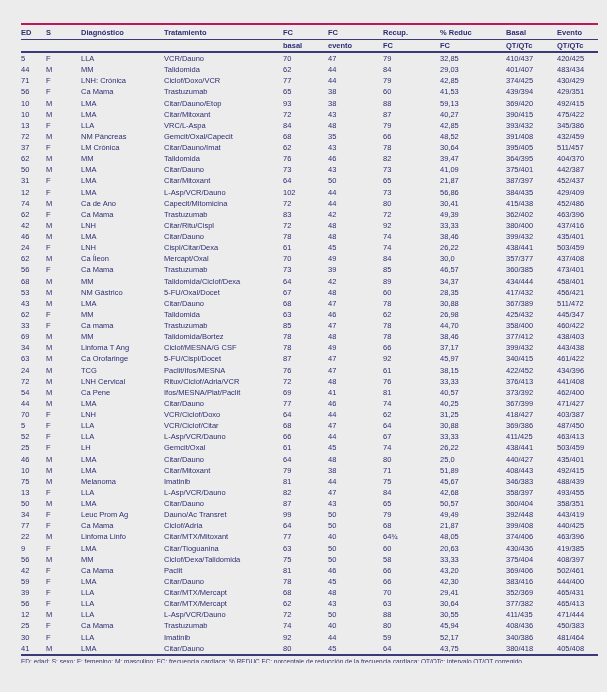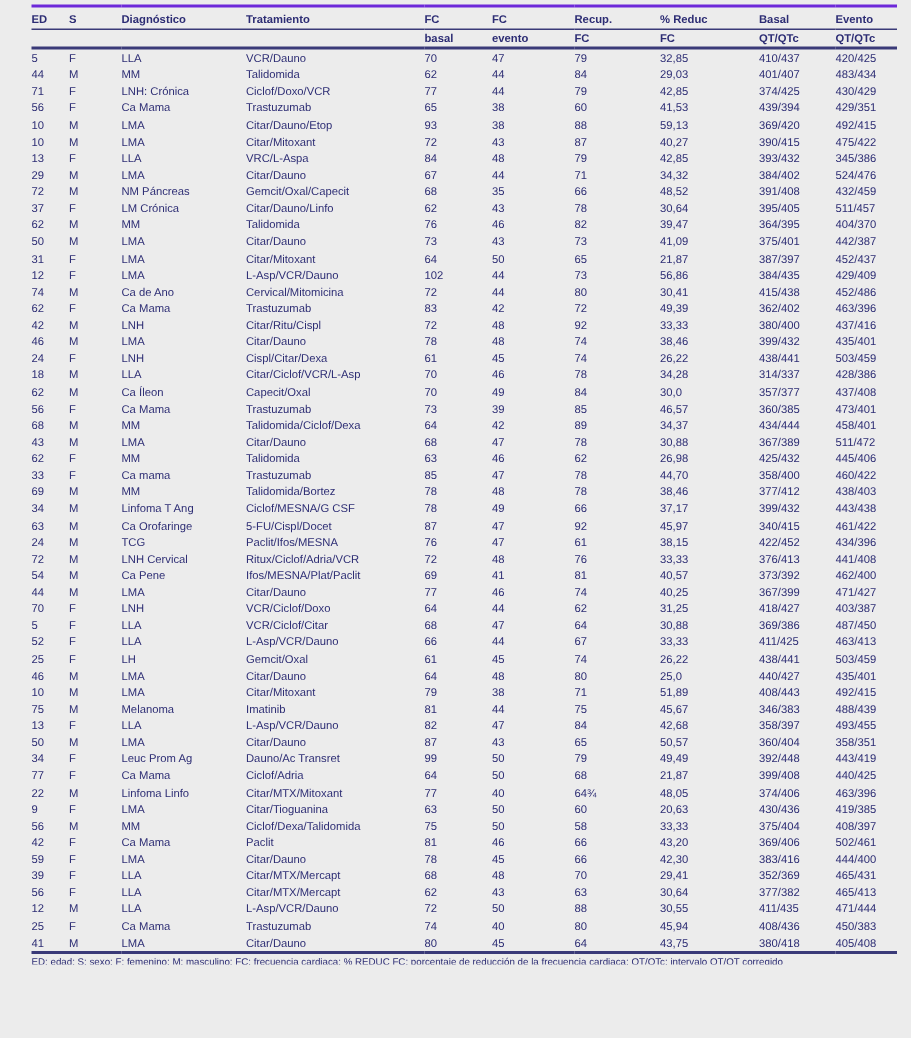--- a/index.html
+++ b/index.html
@@ -15,22 +15,23 @@
     box-sizing: border-box;
     width: 607px;
     height: 692px;
     padding: 3px 10px 0 21px;
     color: #2d2d74;
   }
   table.data {
     width: 577px;
     table-layout: fixed;
     border-collapse: collapse;
-    border-top: 2px solid #6d28d9;
+    border-top: 2px solid #be185d;
     border-bottom: 2px solid #3a3a78;
+    margin-top: 20px;
   }
   col.c-ed      { width: 25px; }
   col.c-s       { width: 35px; }
   col.c-diag    { width: 83px; }
   col.c-trat    { width: 119px; }
   col.c-fcb     { width: 45px; }
   col.c-fce     { width: 55px; }
   col.c-rec     { width: 57px; }
   col.c-red     { width: 66px; }
   col.c-bas     { width: 51px; }
@@ -191,48 +192,36 @@
           <td>LLA</td>
           <td>VRC/L-Aspa</td>
           <td>84</td>
           <td>48</td>
           <td>79</td>
           <td>42,85</td>
           <td>393/432</td>
           <td>345/386</td>
         </tr>
         <tr>
-          <td>29</td>
-          <td>M</td>
-          <td>LMA</td>
-          <td>Citar/Dauno</td>
-          <td>67</td>
-          <td>44</td>
-          <td>71</td>
-          <td>34,32</td>
-          <td>384/402</td>
-          <td>524/476</td>
-        </tr>
-        <tr>
           <td>72</td>
           <td>M</td>
           <td>NM Páncreas</td>
           <td>Gemcit/Oxal/Capecit</td>
           <td>68</td>
           <td>35</td>
           <td>66</td>
           <td>48,52</td>
           <td>391/408</td>
           <td>432/459</td>
         </tr>
         <tr>
           <td>37</td>
           <td>F</td>
           <td>LM Crónica</td>
-          <td>Citar/Dauno/Linfo</td>
+          <td>Citar/Dauno/Imat</td>
           <td>62</td>
           <td>43</td>
           <td>78</td>
           <td>30,64</td>
           <td>395/405</td>
           <td>511/457</td>
         </tr>
         <tr>
           <td>62</td>
           <td>M</td>
@@ -278,21 +267,21 @@
           <td>44</td>
           <td>73</td>
           <td>56,86</td>
           <td>384/435</td>
           <td>429/409</td>
         </tr>
         <tr>
           <td>74</td>
           <td>M</td>
           <td>Ca de Ano</td>
-          <td>Cervical/Mitomicina</td>
+          <td>Capecit/Mitomicina</td>
           <td>72</td>
           <td>44</td>
           <td>80</td>
           <td>30,41</td>
           <td>415/438</td>
           <td>452/486</td>
         </tr>
         <tr>
           <td>62</td>
           <td>F</td>
@@ -335,36 +324,24 @@
           <td>LNH</td>
           <td>Cispl/Citar/Dexa</td>
           <td>61</td>
           <td>45</td>
           <td>74</td>
           <td>26,22</td>
           <td>438/441</td>
           <td>503/459</td>
         </tr>
         <tr>
-          <td>18</td>
-          <td>M</td>
-          <td>LLA</td>
-          <td>Citar/Ciclof/VCR/L-Asp</td>
-          <td>70</td>
-          <td>46</td>
-          <td>78</td>
-          <td>34,28</td>
-          <td>314/337</td>
-          <td>428/386</td>
-        </tr>
-        <tr>
           <td>62</td>
           <td>M</td>
           <td>Ca Íleon</td>
-          <td>Capecit/Oxal</td>
+          <td>Mercapt/Oxal</td>
           <td>70</td>
           <td>49</td>
           <td>84</td>
           <td>30,0</td>
           <td>357/377</td>
           <td>437/408</td>
         </tr>
         <tr>
           <td>56</td>
           <td>F</td>
@@ -383,20 +360,32 @@
           <td>MM</td>
           <td>Talidomida/Ciclof/Dexa</td>
           <td>64</td>
           <td>42</td>
           <td>89</td>
           <td>34,37</td>
           <td>434/444</td>
           <td>458/401</td>
         </tr>
         <tr>
+          <td>53</td>
+          <td>M</td>
+          <td>NM Gástrico</td>
+          <td>5-FU/Oxal/Docet</td>
+          <td>67</td>
+          <td>48</td>
+          <td>60</td>
+          <td>28,35</td>
+          <td>417/432</td>
+          <td>456/421</td>
+        </tr>
+        <tr>
           <td>43</td>
           <td>M</td>
           <td>LMA</td>
           <td>Citar/Dauno</td>
           <td>68</td>
           <td>47</td>
           <td>78</td>
           <td>30,88</td>
           <td>367/389</td>
           <td>511/472</td>
@@ -404,21 +393,21 @@
         <tr>
           <td>62</td>
           <td>F</td>
           <td>MM</td>
           <td>Talidomida</td>
           <td>63</td>
           <td>46</td>
           <td>62</td>
           <td>26,98</td>
           <td>425/432</td>
-          <td>445/406</td>
+          <td>445/347</td>
         </tr>
         <tr>
           <td>33</td>
           <td>F</td>
           <td>Ca mama</td>
           <td>Trastuzumab</td>
           <td>85</td>
           <td>47</td>
           <td>78</td>
           <td>44,70</td>
@@ -743,20 +732,32 @@
           <td>Ca Mama</td>
           <td>Trastuzumab</td>
           <td>74</td>
           <td>40</td>
           <td>80</td>
           <td>45,94</td>
           <td>408/436</td>
           <td>450/383</td>
         </tr>
         <tr>
+          <td>30</td>
+          <td>F</td>
+          <td>LLA</td>
+          <td>Imatinib</td>
+          <td>92</td>
+          <td>44</td>
+          <td>59</td>
+          <td>52,17</td>
+          <td>340/386</td>
+          <td>481/464</td>
+        </tr>
+        <tr>
           <td>41</td>
           <td>M</td>
           <td>LMA</td>
           <td>Citar/Dauno</td>
           <td>80</td>
           <td>45</td>
           <td>64</td>
           <td>43,75</td>
           <td>380/418</td>
           <td>405/408</td>

